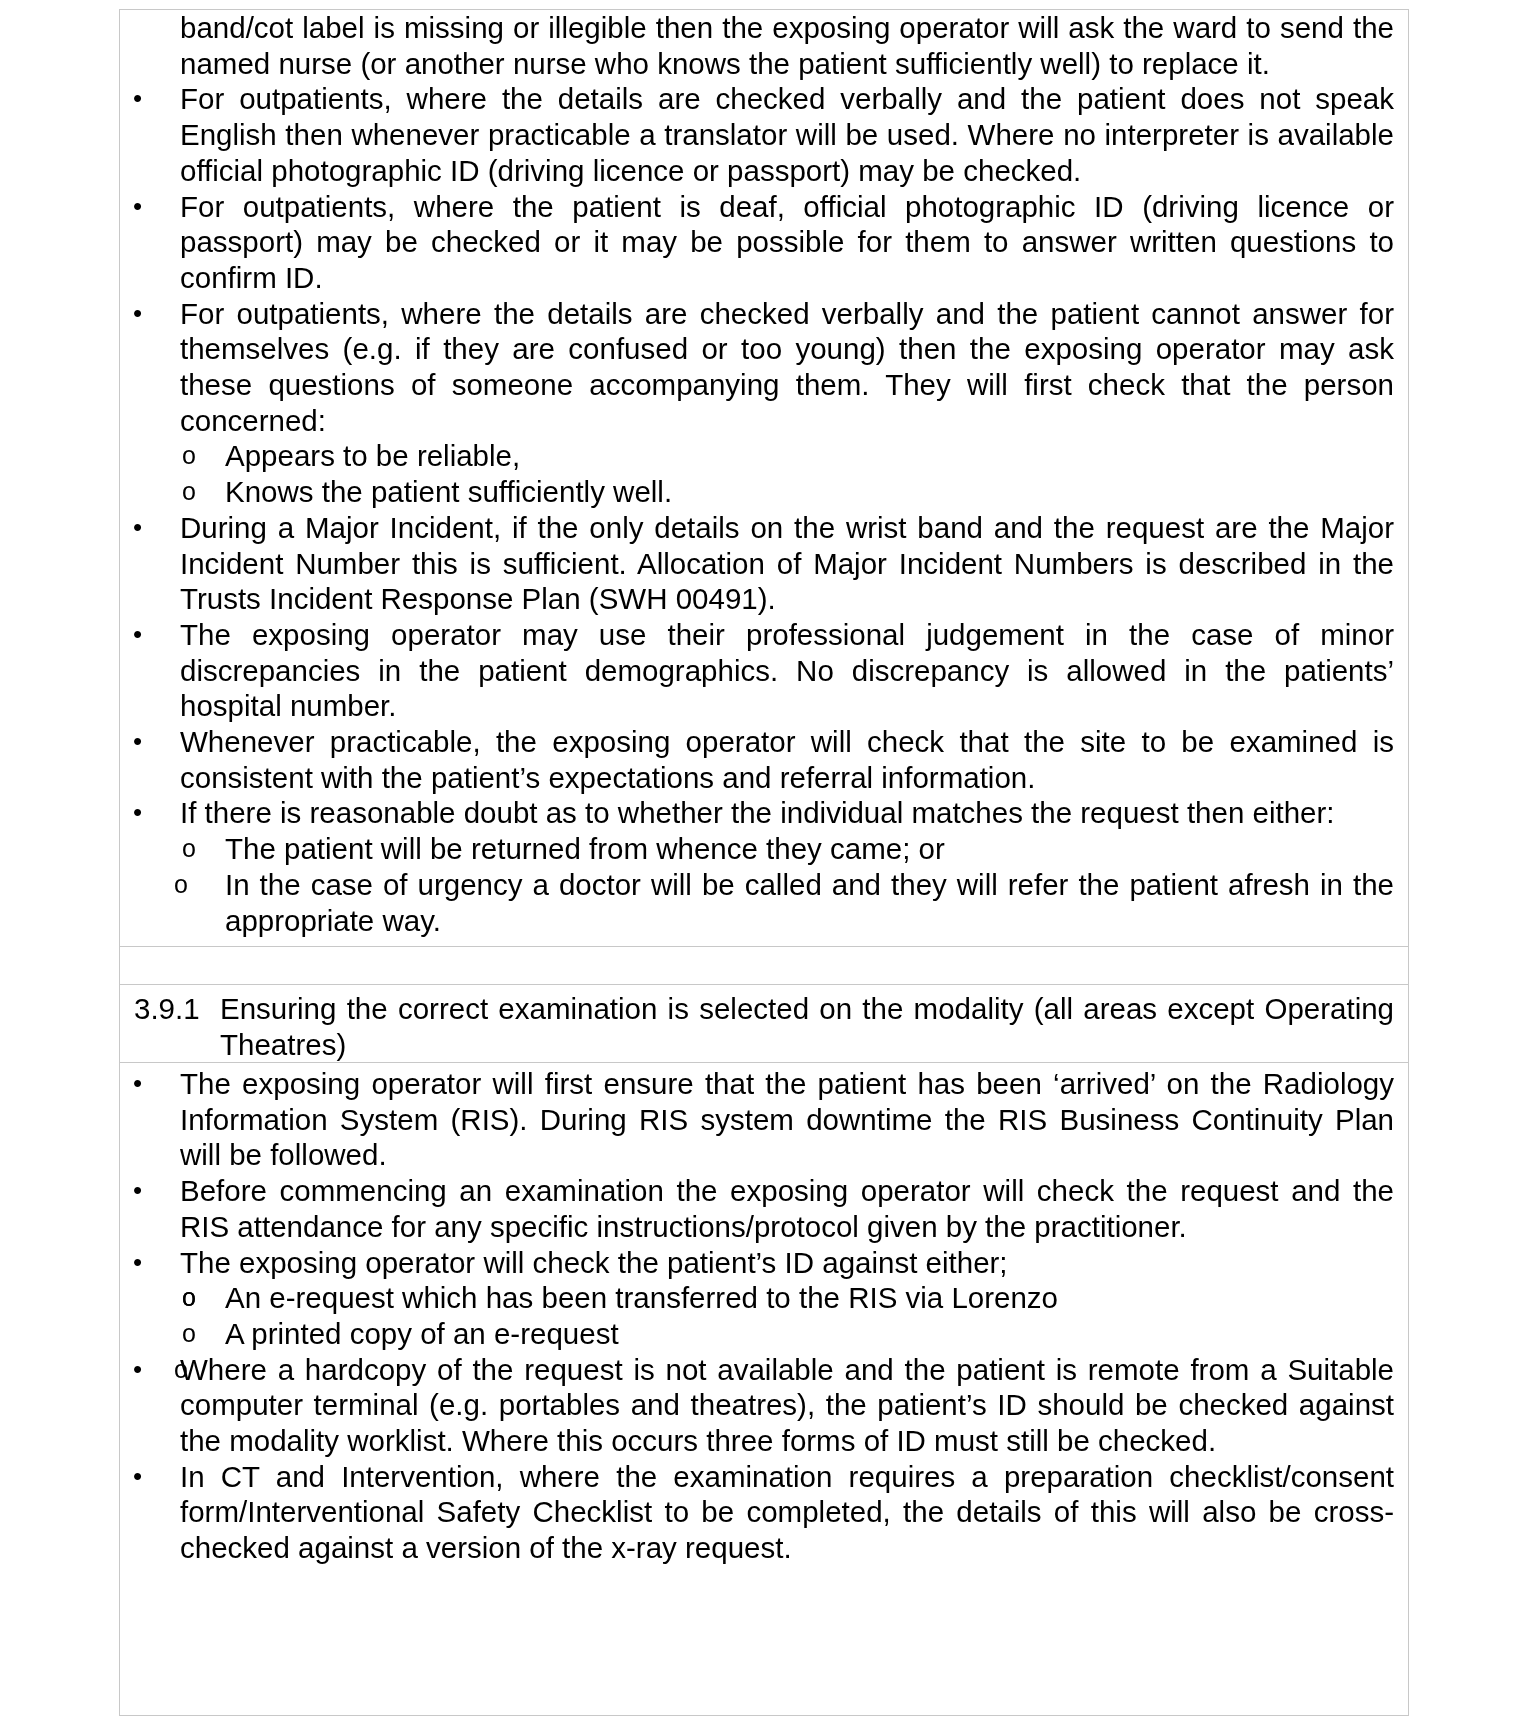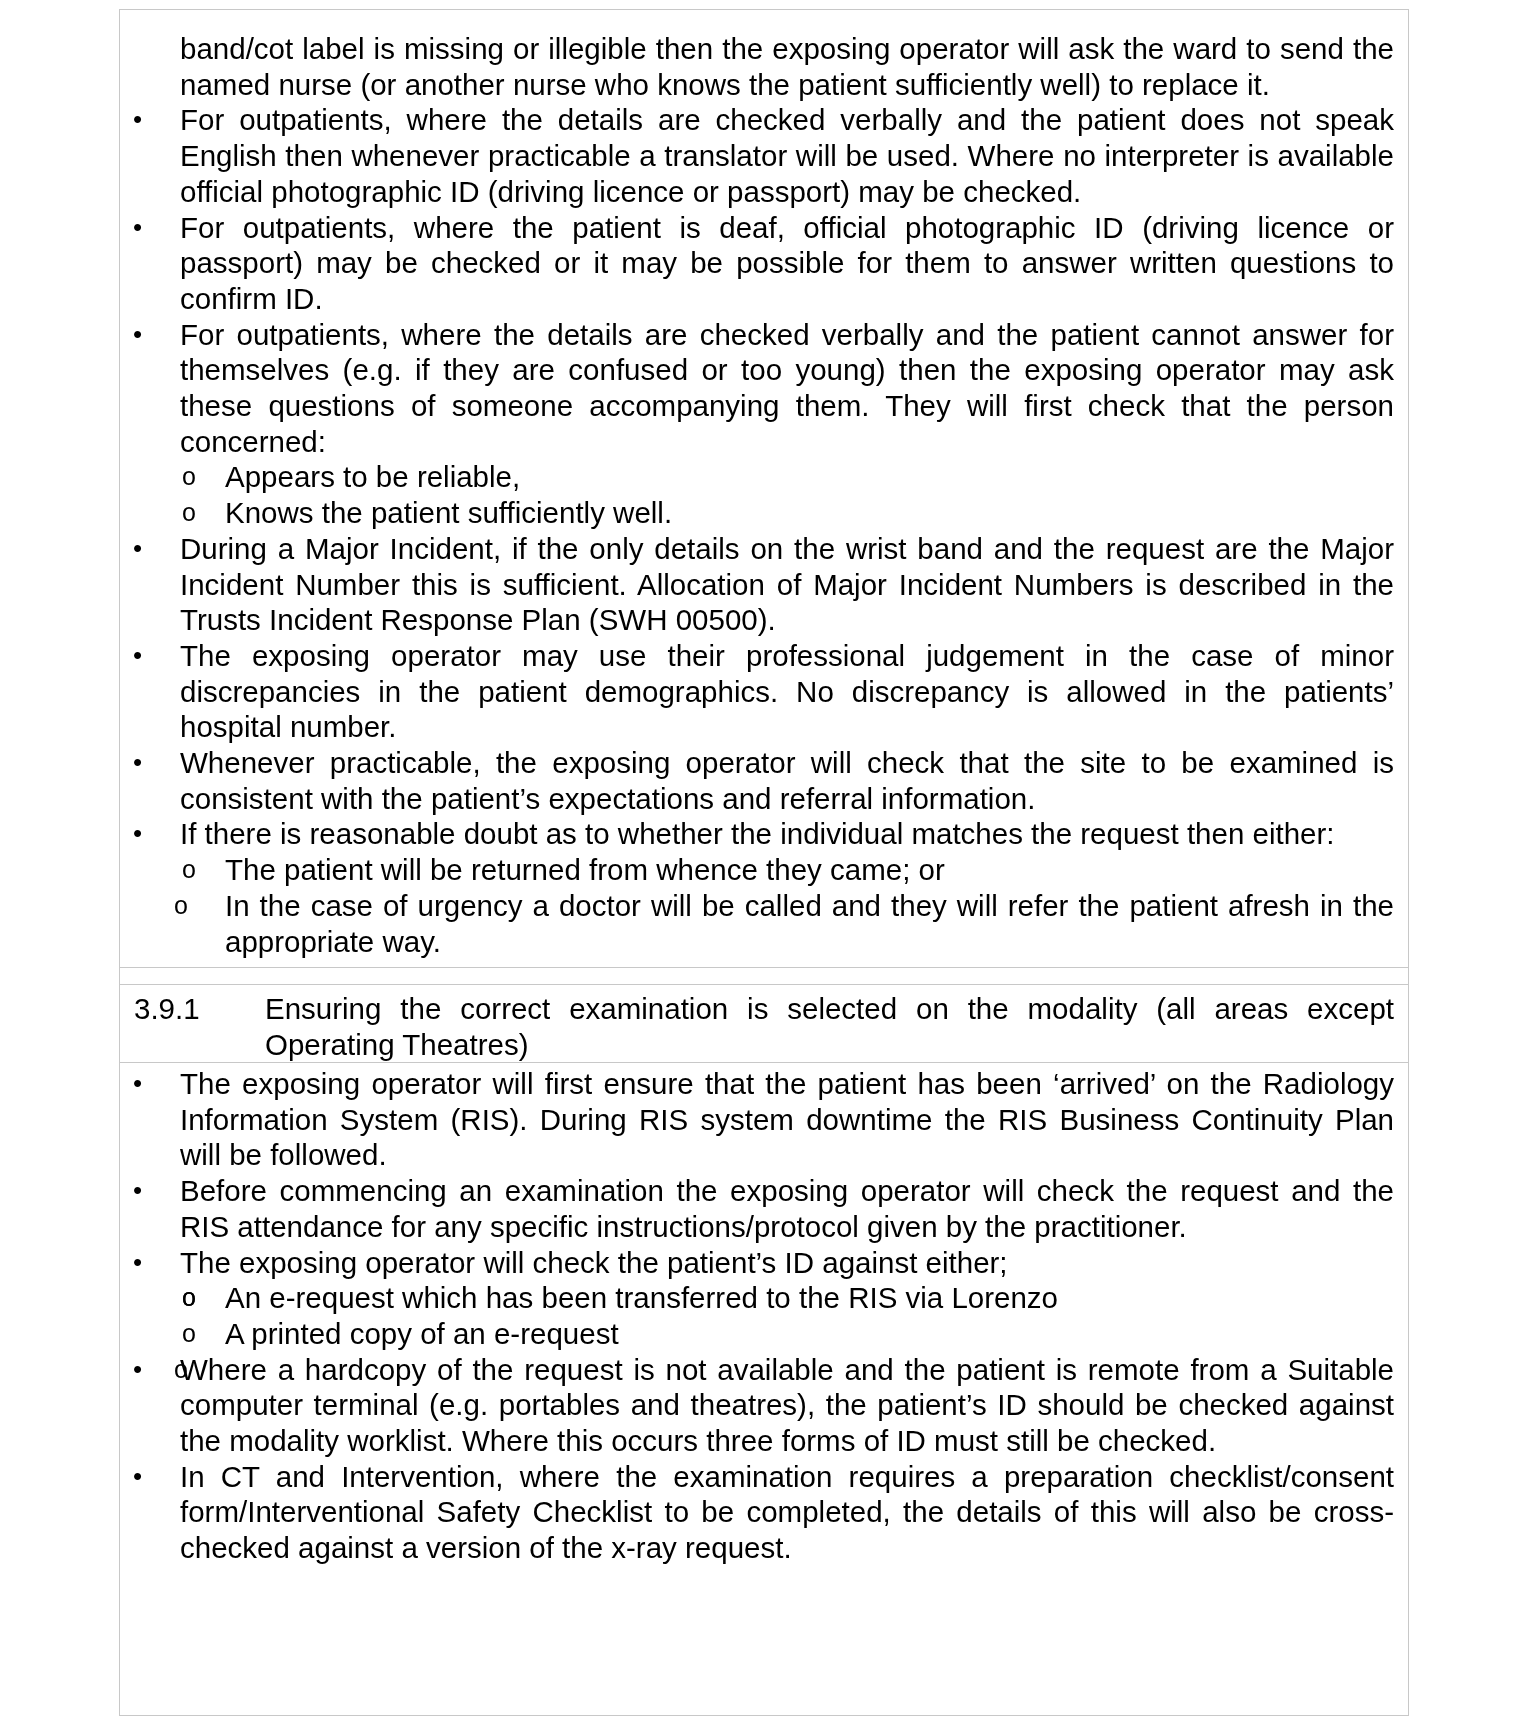--- a/index.html
+++ b/index.html
@@ -1,53 +1,53 @@
 <!DOCTYPE html>
 <html><head>
 <meta charset="utf-8">
 <style>
   html, body { margin: 0; padding: 0; background: #ffffff; }
   body { width: 1518px; height: 1724px; position: relative; overflow: hidden;
          font-family: "Liberation Sans", sans-serif; color: #000; }
   .frame { position: absolute; left: 119px; top: 9px; width: 1290px; height: 1707px;
            border: 1px solid #c8c8c8; box-sizing: border-box; }
   .cell { position: absolute; left: 0; right: 0; box-sizing: border-box; }
-  .cell.top { top: 0; height: 937px; border-bottom: 1px solid #c8c8c8; margin-top: 21px; }
+  .cell.top { top: 0; height: 937px; border-bottom: 1px solid #c8c8c8; }
   .cell.empty { top: 937px; height: 38px; border-bottom: 1px solid #c8c8c8; }
   .cell.head { top: 975px; height: 78px; border-bottom: 1px solid #c8c8c8; }
   .cell.bottom { top: 1053px; bottom: 0; }
   .txt { font-size: 29.5px; line-height: 35.7px; text-align: justify; }
   ul { list-style: none; margin: 0; padding: 0; }
   li.b { position: relative; padding-left: 60px; padding-right: 14px; }
   li.b .dot { position: absolute; left: 13px; top: 0; width: 30px; text-align: center; font-size: 26px; }
   li.s { position: relative; padding-left: 105px; padding-right: 14px; }
   li.s .circ { position: absolute; left: 54px; top: 0; width: 30px; text-align: center; font-size: 25px; }
   .cont { padding-left: 60px; padding-right: 14px; }
   .top .txt { padding-top: 0; }
   .heading { display: flex; font-weight: normal; font-size: 29.5px; line-height: 35.7px; padding-top: 6px; }
   .heading .num { width: 100px; padding-left: 14px; box-sizing: border-box; }
-  .heading .title { flex: 1; padding-right: 14px; text-align: justify; margin-left: 45px; }
+  .heading .title { flex: 1; padding-right: 14px; text-align: justify; }
   .bottom .txt { padding-top: 3px; }
   .last { text-align-last: left; }
 </style>
 </head>
 <body>
 
 <div class="frame">
 
   <div class="cell top">
     <div class="txt">
       <div class="cont last">band/cot label is missing or illegible then the exposing operator will ask the ward to send the named nurse (or another nurse who knows the patient sufficiently well) to replace it.</div>
       <ul>
         <li class="b last"><span class="dot">•</span><span>For outpatients, where the details are checked verbally and the patient does not speak English then whenever practicable a translator will be used. Where no interpreter is available official photographic ID (driving licence or passport) may be checked.</span></li>
         <li class="b last"><span class="dot">•</span><span>For outpatients, where the patient is deaf, official photographic ID (driving licence or passport) may be checked or it may be possible for them to answer written questions to confirm ID.</span></li>
         <li class="b last"><span class="dot">•</span><span>For outpatients, where the details are checked verbally and the patient cannot answer for themselves (e.g. if they are confused or too young) then the exposing operator may ask these questions of someone accompanying them. They will first check that the person concerned:</span></li>
         <li class="s"><span class="circ">o</span><span>Appears to be reliable,</span></li>
         <li class="s"><span class="circ">o</span><span>Knows the patient sufficiently well.</span></li>
-        <li class="b last"><span class="dot">•</span><span>During a Major Incident, if the only details on the wrist band and the request are the Major Incident Number this is sufficient. Allocation of Major Incident Numbers is described in the Trusts Incident Response Plan (SWH 00500).</span></li>
+        <li class="b last"><span class="dot">•</span><span>During a Major Incident, if the only details on the wrist band and the request are the Major Incident Number this is sufficient. Allocation of Major Incident Numbers is described in the Trusts Incident Response Plan (SWH 00491).</span></li>
         <li class="b last"><span class="dot">•</span><span>The exposing operator may use their professional judgement in the case of minor discrepancies in the patient demographics. No discrepancy is allowed in the patients’ hospital number.</span></li>
         <li class="b last"><span class="dot">•</span><span>Whenever practicable, the exposing operator will check that the site to be examined is consistent with the patient’s expectations and referral information.</span></li>
         <li class="b last"><span class="dot">•</span><span>If there is reasonable doubt as to whether the individual matches the request then either:</span></li>
         <li class="s"><span class="circ">o</span><span>The patient will be returned from whence they came; or</span></li>
         <li class="s last"><span class="circ">o</span><span>In the case of urgency a doctor will be called and they will refer the patient afresh in the appropriate way.</span></li>
       </ul>
     </div>
   </div>
 
   <div class="cell empty"></div>

